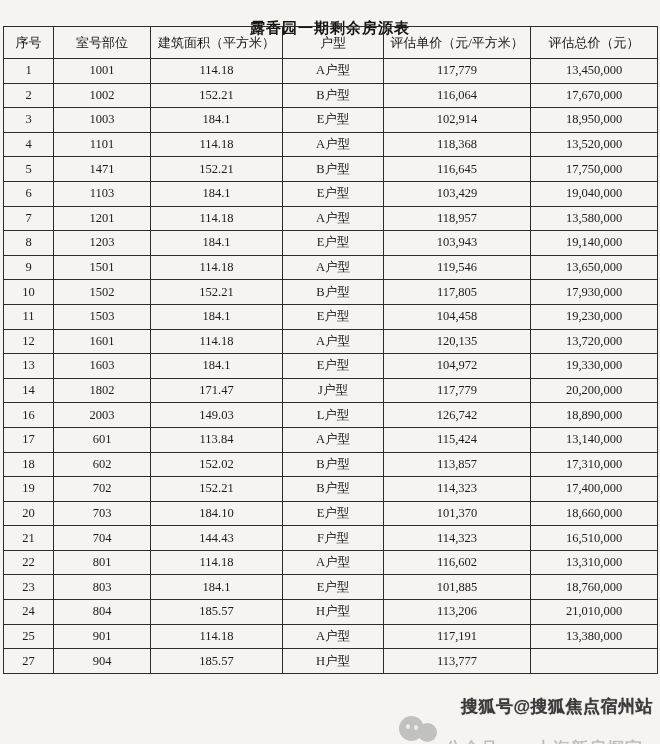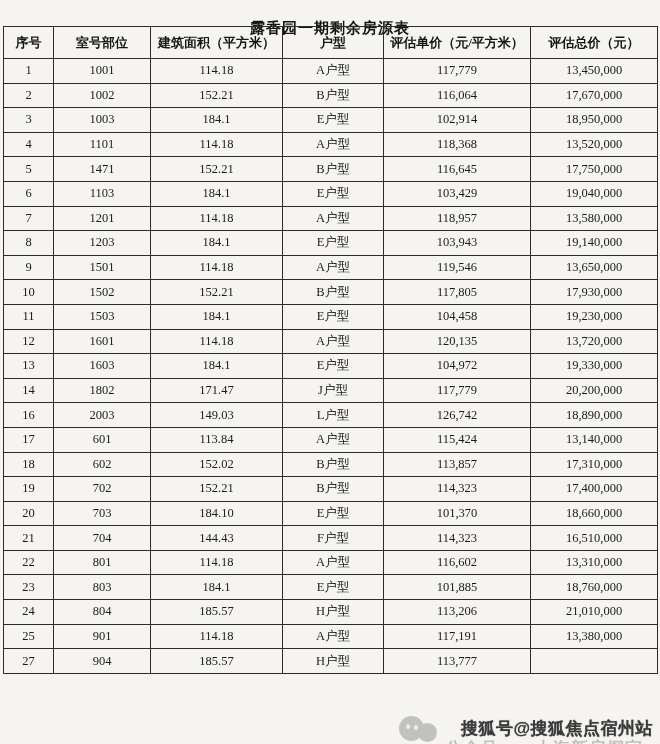--- a/index.html
+++ b/index.html
@@ -23,21 +23,21 @@
     width:654px;
     border-collapse:collapse;table-layout:fixed;
   }
   .listing th,.listing td{
     border:1.7px solid #2e2c2a;
     text-align:center;vertical-align:middle;
     white-space:nowrap;overflow:hidden;
     padding:0;
   }
   .listing th{
-    height:31px;font-size:13px;font-weight:bold;color:#161616;
+    height:31px;font-size:13px;font-weight:normal;color:#161616;
   }
   .listing td{
     height:23.6px;font-size:12.5px;color:#1b1b1b;
   }
   
   .wm-faint{
     position:absolute;left:399px;top:697px;
     display:flex;align-items:center;
     opacity:0.5;z-index:5;
     pointer-events:none;
@@ -52,21 +52,21 @@
     position:absolute;width:4px;height:5px;border-radius:50%;
     background:#e9e8e5;left:7px;top:9px;
     box-shadow:8px 1px 0 0 #e9e8e5;
   }
   .wm-faint-text{
     font-family:"Liberation Sans","DejaVu Sans",sans-serif;
     font-weight:bold;font-size:17px;letter-spacing:1px;
     color:#8a8a8a;white-space:nowrap;margin-top:40px;
   }
   .wm-dark{
-    position:absolute;left:461px;top:717px;
+    position:absolute;left:461px;top:695px;
     font-family:"Liberation Sans","DejaVu Sans",sans-serif;
     font-weight:bold;font-size:17px;letter-spacing:0.5px;
     color:#3a3a3a;white-space:nowrap;
     z-index:6;pointer-events:none;
     text-shadow:0 0 1px #6c6c6c;
   }
 </style>
 </head>
 <body>
 

